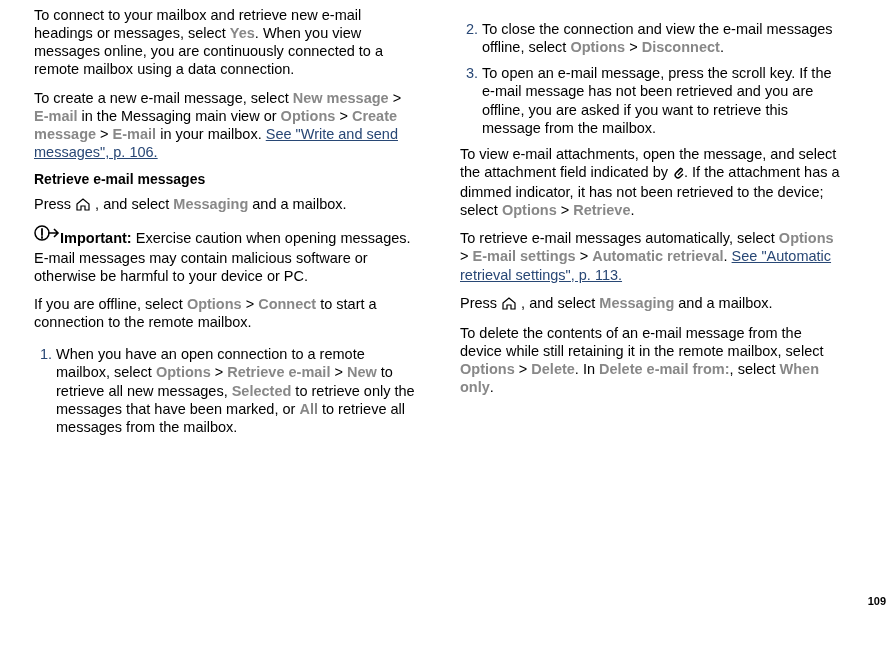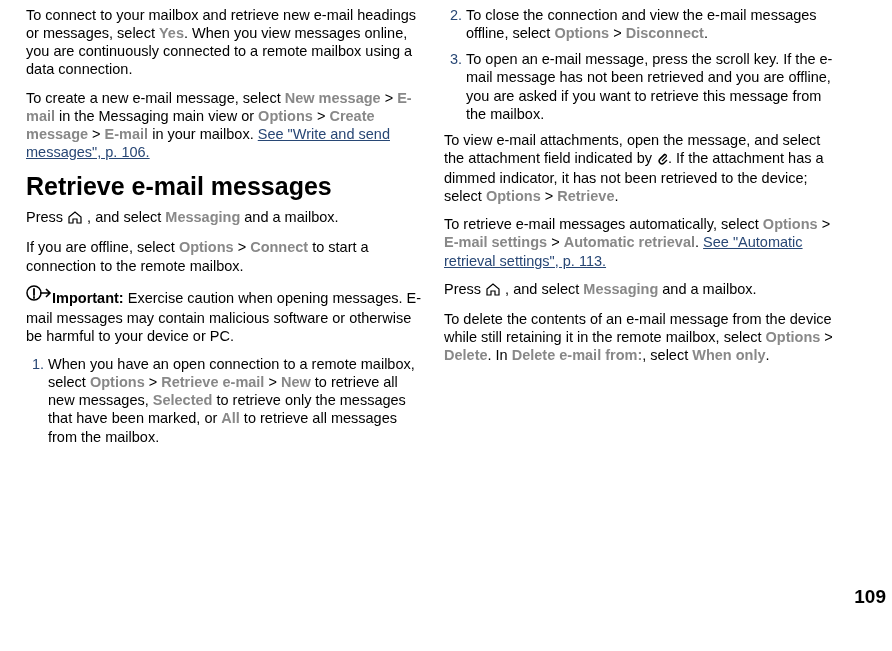--- a/index.html
+++ b/index.html
@@ -12,21 +12,22 @@
     font-size: 14.5px;
     line-height: 1.25;
     color: #000;
     position: relative;
     overflow: hidden;
   }
   .page {
     display: flex;
     width: 860px;
     height: 651px;
-    padding: 6px 8px 6px 16px;
+    padding: 6px 8px 6px 24px;
+    gap: 24px;
   }
   .sidebar {
     position: absolute;
     right: 0;
     top: 0;
     width: 28px;
     height: 651px;
     font-weight: bold;
   }
   .side-label {
@@ -35,35 +36,35 @@
     right: 4px;
     transform: rotate(-90deg);
     transform-origin: right top;
     font-size: 17px;
     letter-spacing: 0.3px;
   }
   .page-num {
     position: absolute;
     bottom: 42px;
     right: 6px;
-    font-size: 19px;
+    font-size: 11px;
   }
   .col {
     width: 50%;
     padding: 0 10px;
   }
   p { margin: 0 0 10px; }
   h2 {
-    font-size: 25px;
+    font-size: 14px;
     font-weight: bold;
     margin: 10px 0 6px;
   }
   .soft { color: #888; font-weight: bold; }
   .lnk { color: #284775; text-decoration: underline; }
-  ol { margin: 0 0 8px; padding-left: 22px; }
+  ol { margin: 14px 0 8px; padding-left: 22px; }
   ol > li { margin-bottom: 8px; }
   ol > li::marker { color: #284775; }
   .icon {
     display: inline-block;
     vertical-align: -2px;
   }
   .home-icon svg { width: 16px; height: 14px; }
   .clip-icon svg { width: 12px; height: 14px; }
   .warn-icon svg { width: 26px; height: 20px; }
   .no-m { margin: 0 0 4px; }
@@ -75,27 +76,27 @@
   <div class="col">
     <p><span>To connect to your mailbox and retrieve new e-mail headings or messages, select </span><span class="soft">Yes</span><span>. When you view messages online, you are continuously connected to a remote mailbox using a data connection.</span></p>
     <p><span>To create a new e-mail message, select </span><span class="soft">New message</span><span> &gt; </span><span class="soft">E-mail</span><span> in the Messaging main view or </span><span class="soft">Options</span><span> &gt; </span><span class="soft">Create message</span><span> &gt; </span><span class="soft">E-mail</span><span> in your mailbox. </span><span class="lnk">See "Write and send messages", p. 106.</span></p>
 
     <h2>Retrieve e-mail messages</h2>
 
     <p><span>Press </span><span class="icon home-icon"><svg viewBox="0 0 16 14">
             <path d="M2 7 L8 2 L14 7 L14 13 L10 13 L10 9 L6 9 L6 13 L2 13 Z" fill="none" stroke="#000" stroke-width="1.2"></path>
           </svg></span><span> , and select </span><span class="soft">Messaging</span><span> and a mailbox.</span></p>
 
-    <p><span>If you are offline, select </span><span class="soft">Options</span><span> &gt; </span><span class="soft">Connect</span><span> to start a connection to the remote mailbox.</span></p>
-
     <p><span class="icon warn-icon"><svg viewBox="0 0 26 20">
             <circle cx="8" cy="8" r="7" fill="none" stroke="#000" stroke-width="1.5"></circle>
             <path d="M8 4 L8 10 M8 12 L8 13" stroke="#000" stroke-width="1.8" stroke-linecap="round"></path>
             <path d="M14 8 L24 8 M20 4 L24 8 L20 12" fill="none" stroke="#000" stroke-width="1.6"></path>
           </svg></span><b>Important:  </b><span>Exercise caution when opening messages. E-mail messages may contain malicious software or otherwise be harmful to your device or PC.</span></p>
+
+    <p><span>If you are offline, select </span><span class="soft">Options</span><span> &gt; </span><span class="soft">Connect</span><span> to start a connection to the remote mailbox.</span></p>
 
     <ol>
       <li>
         <p class="no-m"><span>When you have an open connection to a remote mailbox, select </span><span class="soft">Options</span><span> &gt; </span><span class="soft">Retrieve e-mail</span><span> &gt; </span><span class="soft">New</span><span> to retrieve all new messages, </span><span class="soft">Selected</span><span> to retrieve only the messages that have been marked, or </span><span class="soft">All</span><span> to retrieve all messages from the mailbox.</span></p>
       </li>
     </ol>
   </div>
 
   <div class="col">
     <ol start="2">

